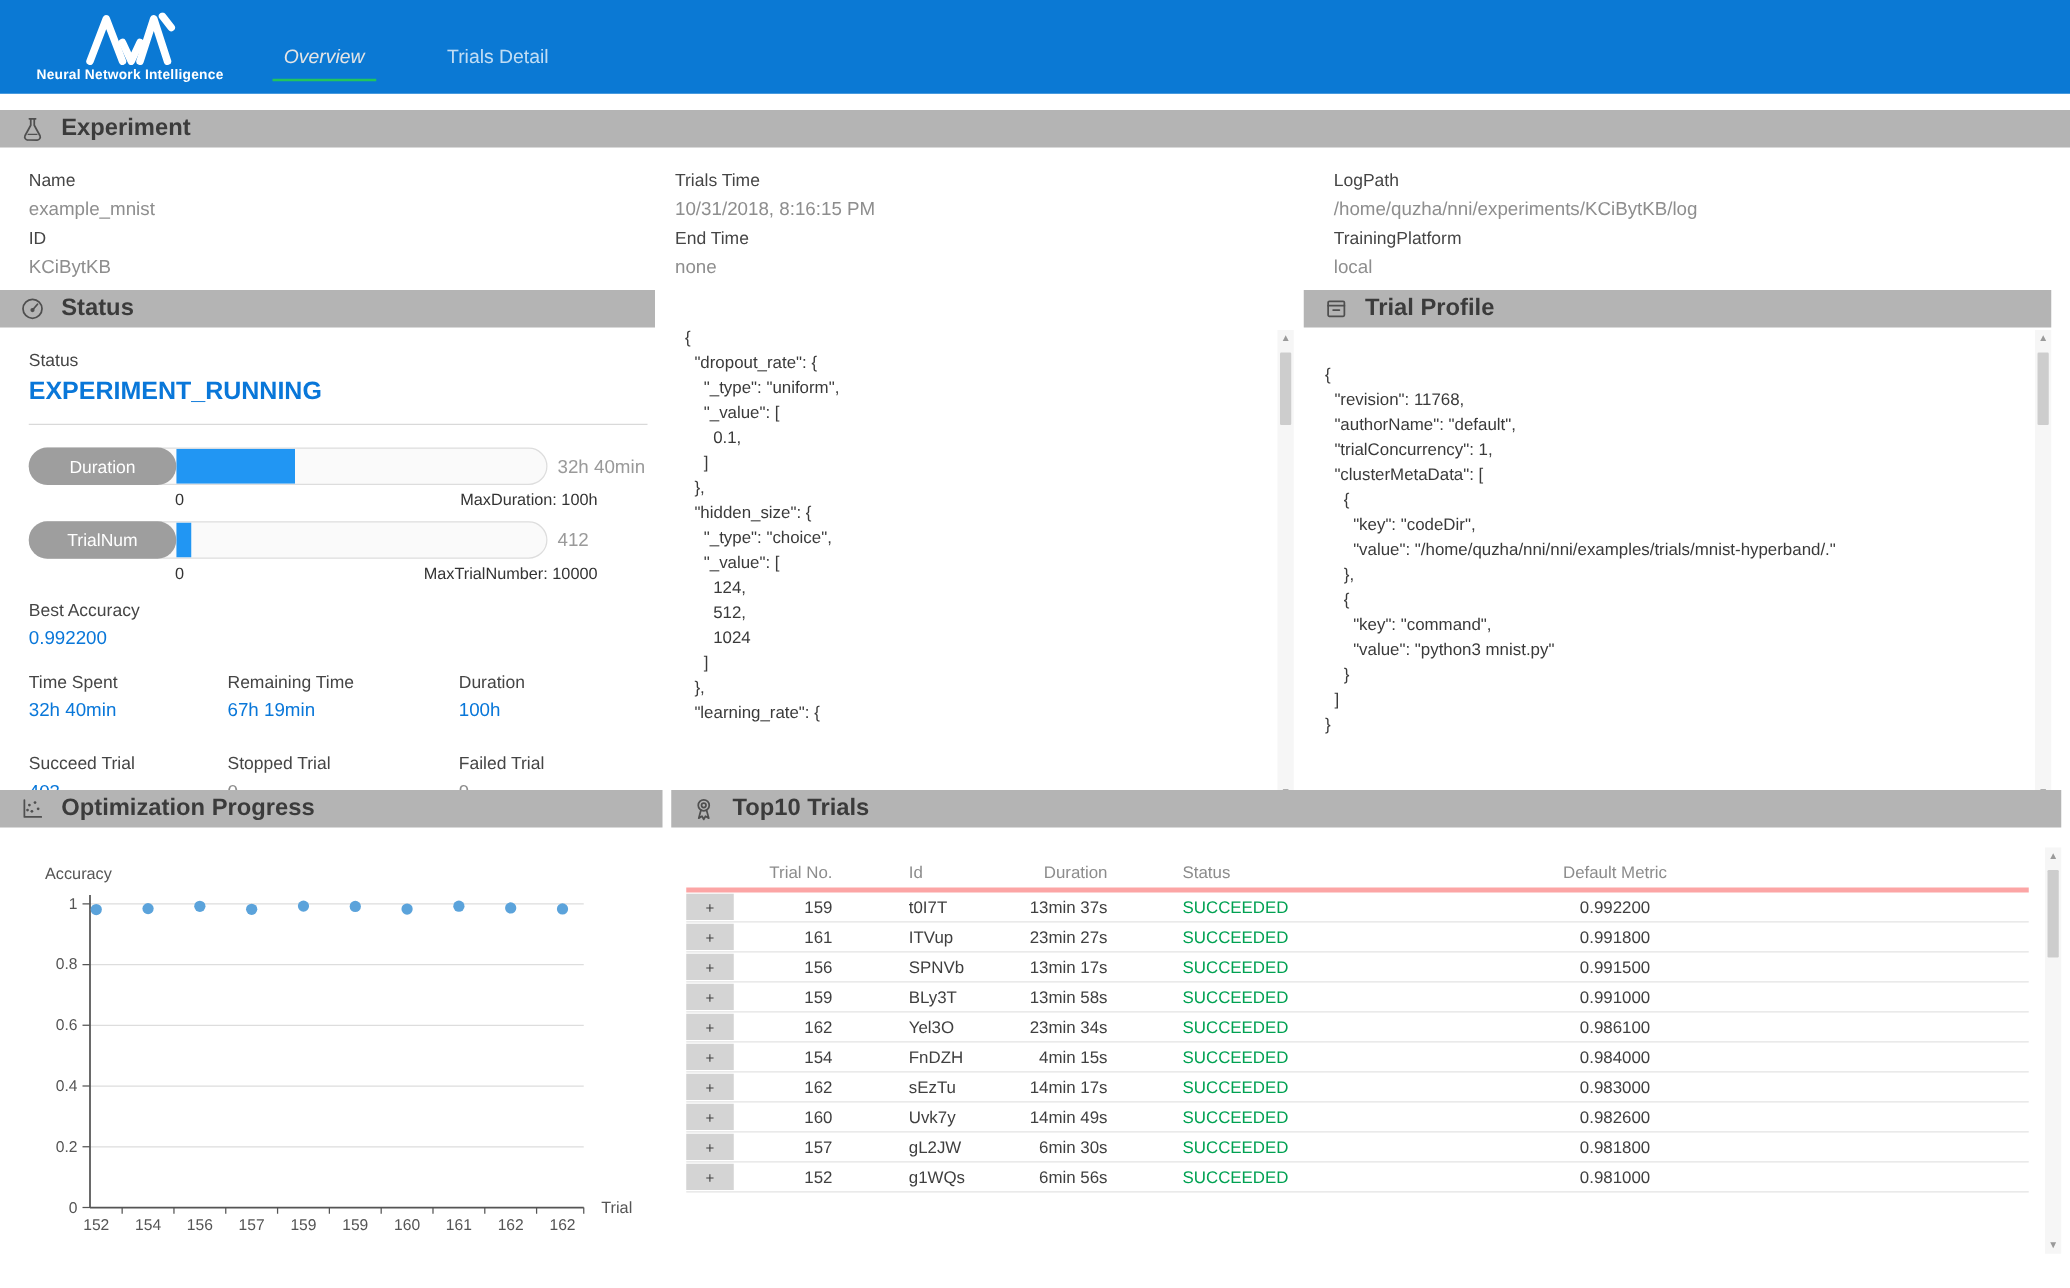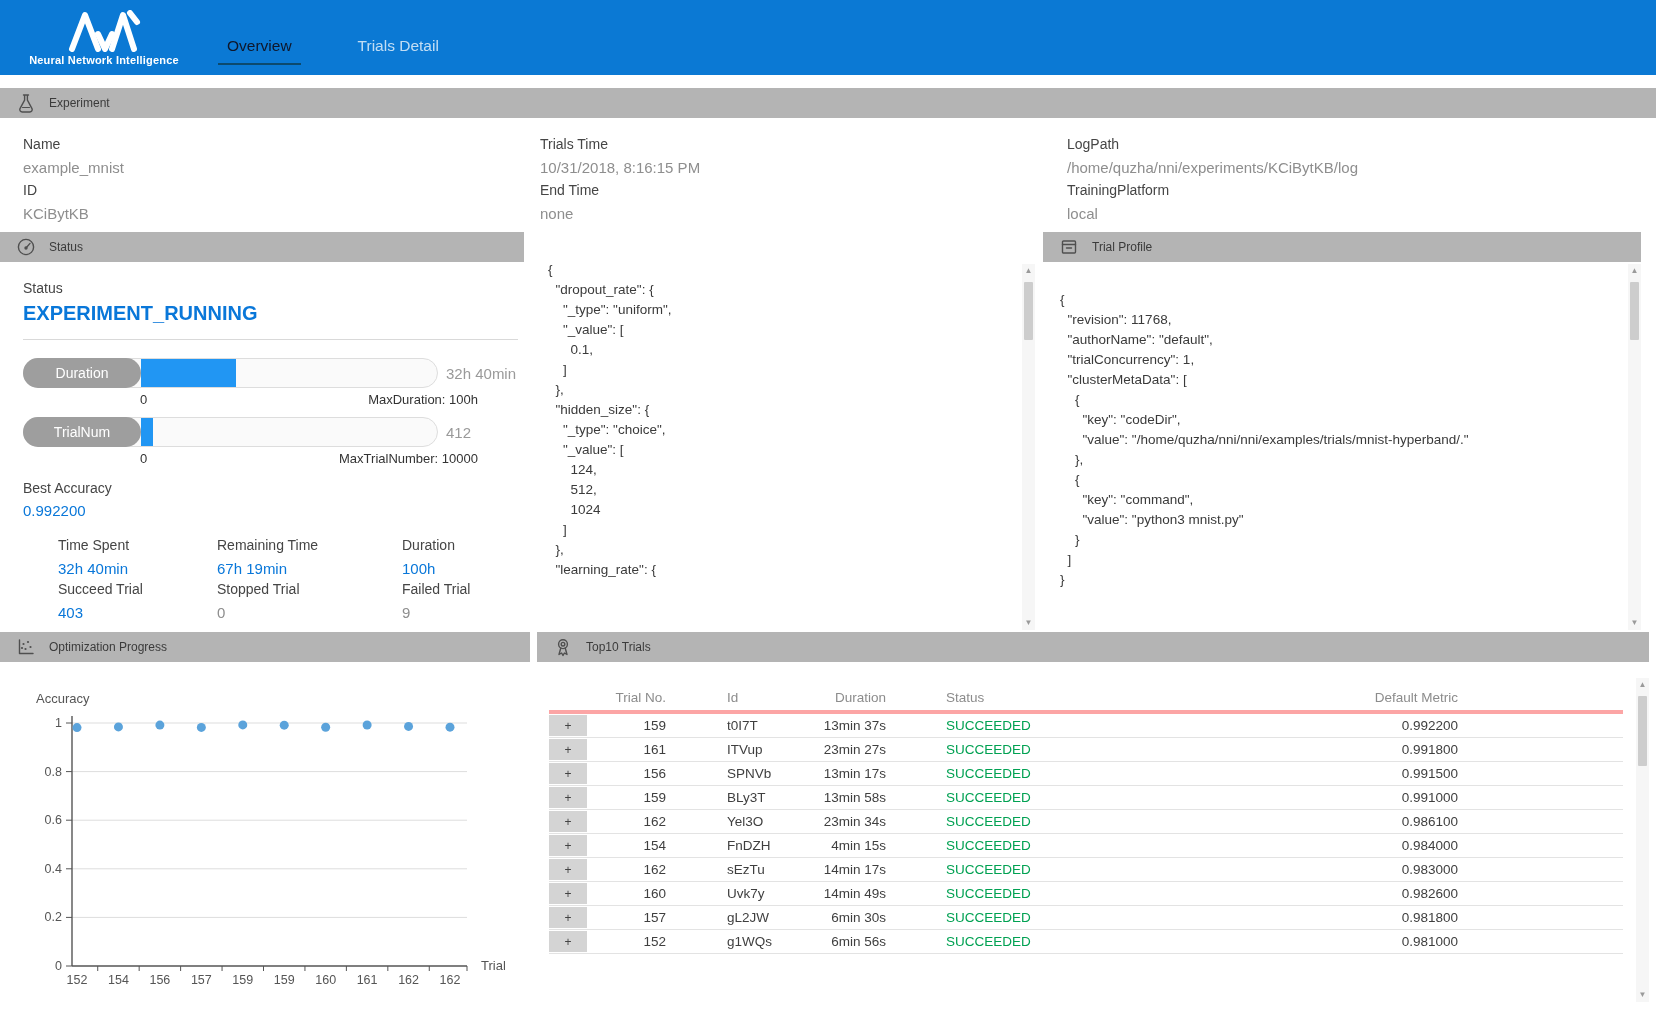--- a/index.html
+++ b/index.html
@@ -6,26 +6,26 @@
   html,body { width:1656px; height:1030px; overflow:hidden; background:#fff;
     font-family:"Liberation Sans","DejaVu Sans",sans-serif; color:#3d3d3d; }
 
   
   .topnav { height:75px; background:var(--nav-blue,#0b79d4); display:flex; align-items:stretch; }
   .logo { margin-left:24px; width:160px; display:flex; flex-direction:column; align-items:center; justify-content:center; }
   .logo svg { display:block; margin-bottom:2px; }
   .logo-text { color:#fff; font-size:11px; font-weight:700; letter-spacing:.2px; }
   .tabs { display:flex; align-items:flex-end; margin-left:34px; gap:48px; padding-bottom:10px; }
   .tab { color:rgba(255,255,255,.75); font-size:15.5px; padding:0 9px 8px 9px; cursor:pointer; border-bottom:2px solid transparent; }
-  .tab.active { color:#0f172a; border-bottom:2px solid #0c4a6e; }
+  .tab.active { color:#e5e5e5; border-bottom:2px solid #22c55e;font-style:italic; }
 
   
   .sec-head { height:30px; background:#b4b4b4; display:flex; align-items:center; padding-left:16px; }
   .sec-head .sec-icon { width:20px; height:20px; margin-right:13px; flex:none; }
-  .sec-head .sec-title { font-size:12px; font-weight:400; color:#3b3b3b; }
+  .sec-head .sec-title { font-size:19px; font-weight:700; color:#3b3b3b; }
   .sec-icon svg { width:20px; height:20px; stroke:#4f4f4f; fill:none; stroke-width:1.4; stroke-linecap:round; stroke-linejoin:round; }
 
   
   .gap13 { height:13px; }
   .exp-content { height:114px; padding:15px 0 0 23px; display:grid; grid-template-columns:517px 527px 1fr; }
   .fld-label { font-size:14px; color:#454545; line-height:23px; }
   .fld-value { font-size:15px; color:#8e8e8e; line-height:23px; }
 
   
   .mid-row { height:400px; display:grid; grid-template-columns:524px 511px 606px; column-gap:0; }
@@ -43,21 +43,21 @@
   .bar-track { flex:1; position:relative; height:30px; border:1px solid #ddd; border-radius:15px; background:#fafafa; }
   .bar-pill { position:absolute; left:-1px; top:-1px; width:118px; height:30px; border-radius:15px; background:#9e9e9e;
     color:#fff; font-size:14px; display:flex; align-items:center; justify-content:center; z-index:2; }
   .bar-fill-area { position:absolute; left:117px; right:6px; top:0; bottom:0; overflow:hidden; }
   .bar-fill { height:100%; background:var(--progress-fill,#2196f3); width:0; }
   .bar-value { width:72px; margin-left:8px; font-size:15px; color:#9a9a9a; }
   .bar-under { display:flex; justify-content:space-between; margin:4px 40px 0 117px; font-size:13px; color:#333; }
 
   .best-acc { margin-top:14px; }
   .acc-value { font-size:15px; color:var(--accent-blue,#0977d9); margin-top:6px; }
-  .stats-grid { margin-top:18px; display:grid; grid-template-columns:159px 185px 1fr; row-gap:3px;margin-left:35px; }
+  .stats-grid { margin-top:18px; display:grid; grid-template-columns:159px 185px 1fr; row-gap:24px; }
   .stat .small-label { display:block; margin-bottom:7px; }
   .stat-value { font-size:15px; }
   .v-blue { color:var(--accent-blue,#0977d9); }
   .v-gray { color:#8e8e8e; }
 
   
   .code-body { padding:28px 26px 0 17px; height:370px; overflow:hidden; }
   .code-line { white-space:pre; font-size:13.5px; line-height:20px; color:#3a3a3a; }
 
   
@@ -76,21 +76,21 @@
   .chart-wrap text { font-family:"Liberation Sans","DejaVu Sans",sans-serif; }
 
   .t10-body { padding:22px 26px 0 12px; }
   .trow, .thead { display:grid; grid-template-columns:38px 79px 143px 77px 240px 332px 1fr; align-items:center; }
   .thead { height:30px; color:#8c8c8c; font-size:13.5px; border-bottom:4px solid #fca5a5; }
   .trow { height:24px; font-size:13.5px; color:#3f3f3f; border-bottom:1px solid #e3e3e3; }
   .c-no { text-align:right; }
   .c-id { padding-left:61px; }
   .c-dur { text-align:right; }
   .c-status { padding-left:60px; }
-  .c-metric { text-align:right; }
+  .c-metric { text-align:center; }
   .expand-btn { width:38px; height:21px; background:#d4d4d4; border:none; color:#444; font-size:12px;
     display:flex; align-items:center; justify-content:center; cursor:pointer; }
   .status-succeeded { color:var(--success-green,#00a152); }
 </style>
 </head>
 <body>
 
 <nav class="topnav">
   <div class="logo">
     <svg width="74" height="42" viewBox="0 0 74 42">

